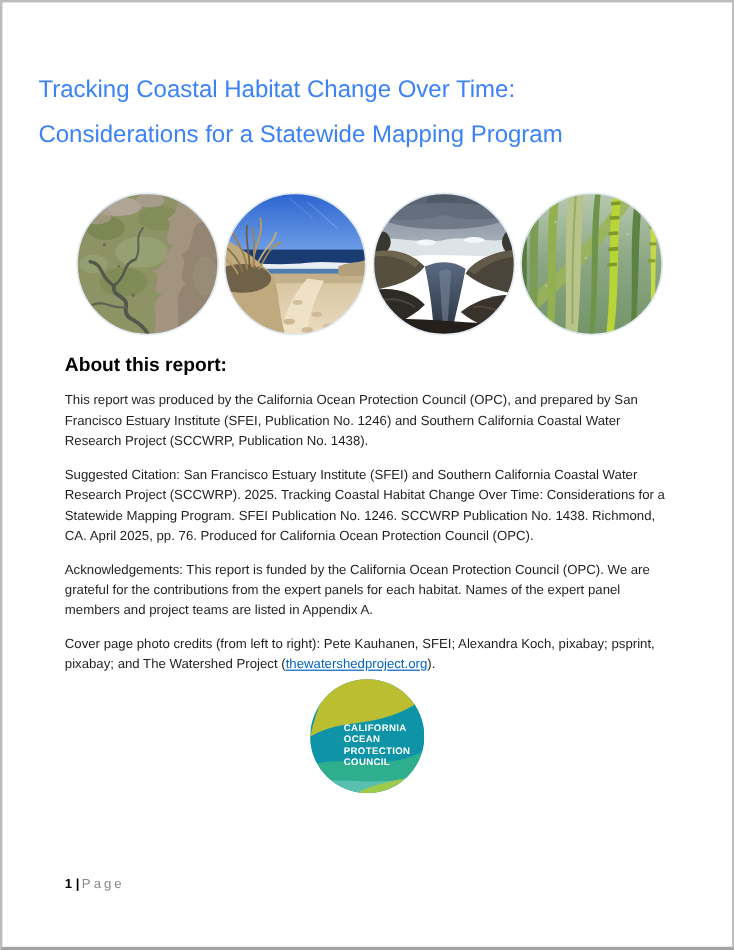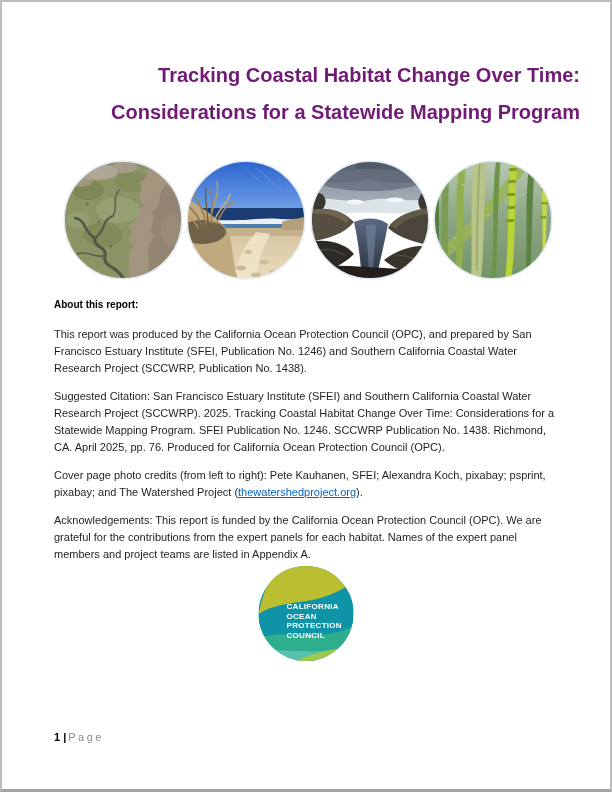--- a/index.html
+++ b/index.html
@@ -8,36 +8,36 @@
     width: 612px; height: 792px;
     box-sizing: border-box;
     background: #ffffff;
     border: 2px solid #bdbdbd;
     border-bottom: 3px solid #a3a3a3;
     font-family: "Liberation Sans", sans-serif;
     overflow: hidden;
   }
   .title-block {
     position: absolute; top: 55px; left: 30px; right: 30px;
-    text-align: right;
-    font-size: 20px; font-weight: bold; line-height: 37px;
-    color: #701a75;
+    text-align: left;
+    font-size: 20px; font-weight: normal; line-height: 37px;
+    color: #3b82f6;
   }
   .photo-row {
     position: absolute; top: 158px; left: 61px; width: 490px; height: 122px;
     display: flex; justify-content: space-between;
   }
   .photo-circle { width: 120px; height: 120px; }
   .photo-circle svg { display: block; }
   .text-block {
     position: absolute; top: 294px; left: 52px; right: 52px;
     font-size: 11px; line-height: 17px; color: #1f1f1f;
   }
   .text-block h2 {
-    font-size: 10px; margin: 0 0 13px 0; color: #000;
+    font-size: 16px; margin: 0 0 13px 0; color: #000;
     font-weight: bold;
   }
   .text-block p { margin: 0 0 11px 0; }
   .lead-bold { font-weight: normal; }
   a.doc-link { color: #0563c1; text-decoration: underline; cursor: pointer; }
   .logo-wrap {
     position: absolute; top: 564px; left: 50%; transform: translateX(-50%);
     width: 95px; height: 95px;
   }
   .footer {
@@ -234,25 +234,25 @@
 
     <p>
       <span>This report was produced by the California Ocean Protection Council (OPC), and prepared by San Francisco Estuary Institute (SFEI, Publication No. 1246) and Southern California Coastal Water Research Project (SCCWRP, Publication No. 1438).</span>
     </p>
 
     <p>
       <span class="lead-bold">Suggested Citation:</span><span> San Francisco Estuary Institute (SFEI) and Southern California Coastal Water Research Project (SCCWRP). 2025. Tracking Coastal Habitat Change Over Time: Considerations for a Statewide Mapping Program. SFEI Publication No. 1246. SCCWRP Publication No. 1438. Richmond, CA. April 2025, pp. 76. Produced for California Ocean Protection Council (OPC).</span>
     </p>
 
     <p>
+      <span class="lead-bold">Acknowledgements</span><span>: This report is funded by the California Ocean Protection Council (OPC). We are grateful for the contributions from the expert panels for each habitat. Names of the expert panel members and project teams are listed in Appendix A.</span>
+    </p>
+
+    <p>
       <span class="lead-bold">Cover page photo credits</span><span> (from left to right): Pete Kauhanen, SFEI; Alexandra Koch, pixabay; psprint, pixabay; and The Watershed Project (</span><a class="doc-link">thewatershedproject.org</a><span>).</span>
-    </p>
-
-    <p>
-      <span class="lead-bold">Acknowledgements</span><span>: This report is funded by the California Ocean Protection Council (OPC). We are grateful for the contributions from the expert panels for each habitat. Names of the expert panel members and project teams are listed in Appendix A.</span>
     </p>
   </div>
 
   <div class="logo-wrap" role="img" aria-label="California Ocean Protection Council logo">
     <svg width="95" height="95" viewBox="0 0 95 95">
       <defs>
           <clipPath id="cl">
             <circle cx="47.5" cy="47.5" r="47.5"></circle>
           </clipPath>
         </defs>

